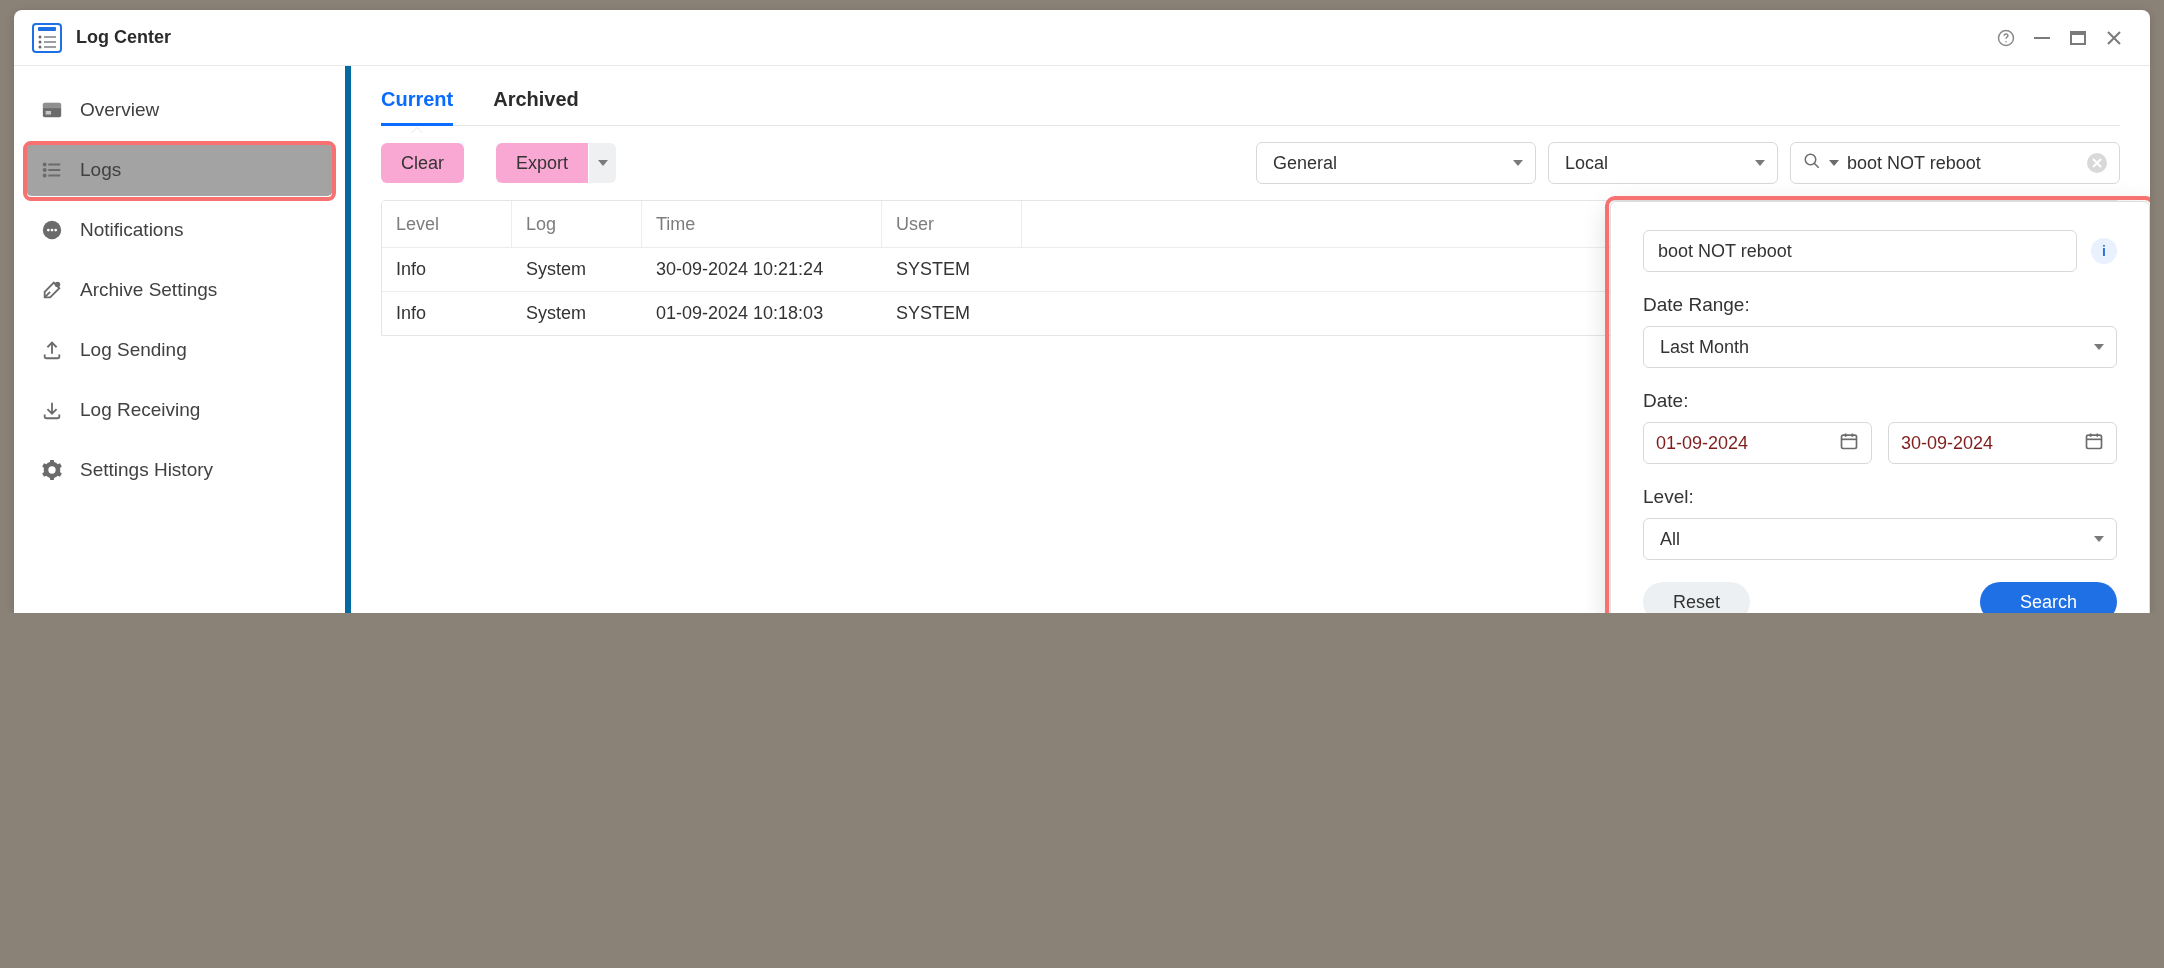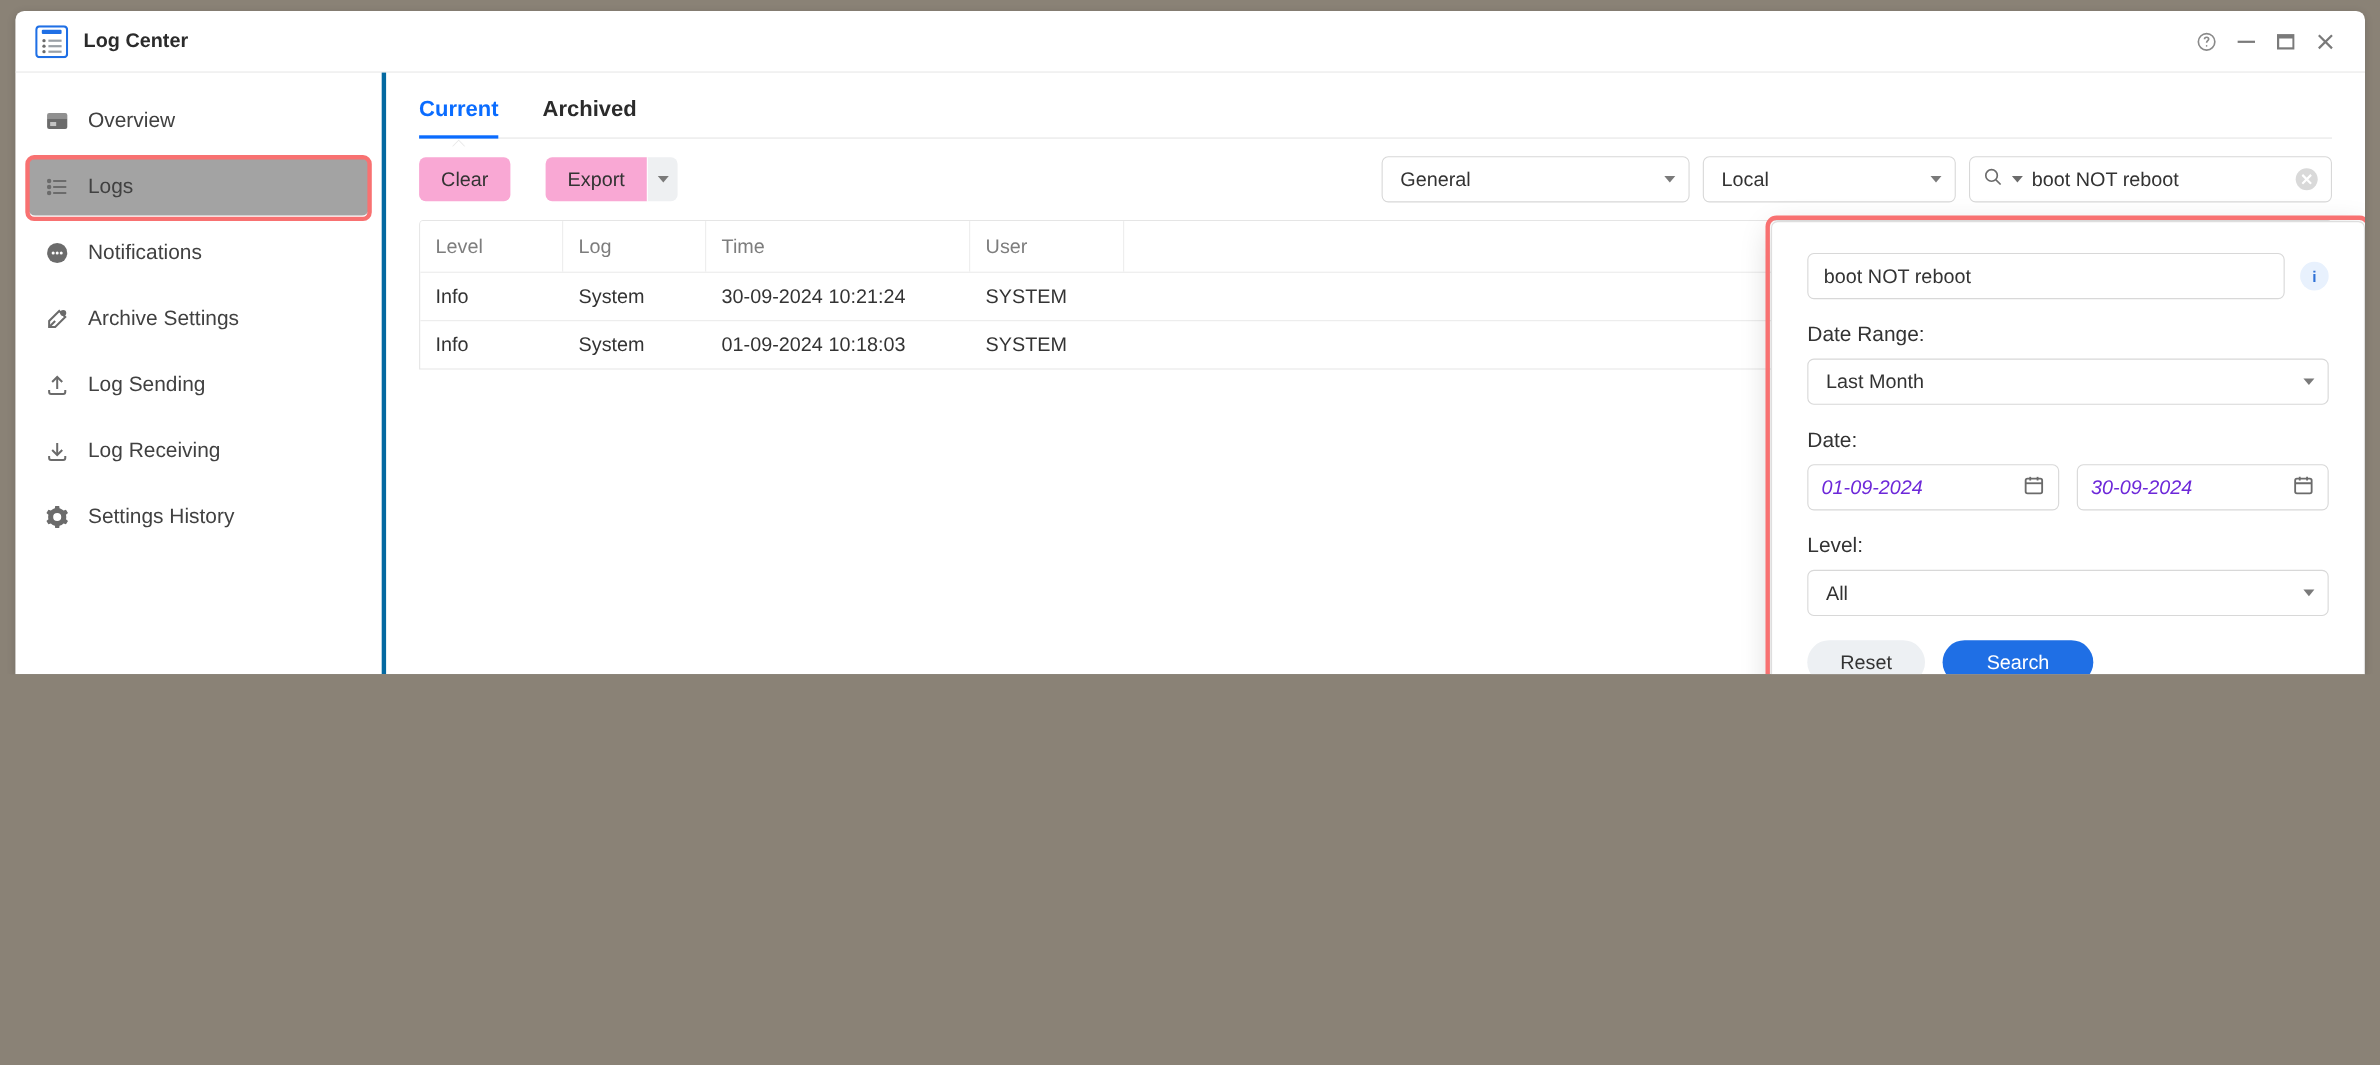--- a/index.html
+++ b/index.html
@@ -34,21 +34,21 @@
       color: #7a7a7a; border-radius:4px; cursor:pointer;
     }
 
     .body {
       flex: 1;
       display: flex;
       min-height: 0;
     }
     .sidebar {
       width: 337px;
-      border-right: 4px solid #0369a1;
+      border-right: 6px solid #0369a1;
       padding: 18px 0;
     }
     .side-wrap { position: relative; padding: 0 12px; }
     .side-item {
       display:flex;
       align-items:center;
       height: 52px;
       padding: 0 14px;
       border-radius: 6px;
       cursor:pointer;
@@ -233,25 +233,25 @@
     .info-badge {
       width:26px;height:26px;border-radius:50%;background:#e8f1fd;color:#2f71d6;
       display:flex;align-items:center;justify-content:center;
       font-weight:700;font-size:14px;
       cursor:pointer;
     }
     .date-row { display:flex; gap:16px; }
     .date-input {
       flex:1;height:42px;border:1px solid #d8d8d8;border-radius:6px;
       display:flex;align-items:center;justify-content:space-between;
-      padding:0 12px;font-size:18px;color:#6d28d9;font-style:italic;
+      padding:0 12px;font-size:18px;color:#7f1d1d;
     }
     .cal-icon { color:#6b6b6b; }
     .popover-actions {
-      display:flex;justify-content:flex-start;gap:16px;margin-top:6px;
+      display:flex;justify-content:space-between;gap:16px;margin-top:6px;
     }
     .pill-btn {
       height:40px;border-radius:20px;padding:0 30px;font-size:18px;
       border:none;cursor:pointer;
     }
     .pill-reset { background:#edf0f3;color:#333; }
     .pill-search { background:#1f6fe5;color:#fff;padding:0 40px; }
     .chev-down { width:0;height:0;border-left:5px solid transparent;border-right:5px solid transparent;border-top:6px solid #7a7a7a; display:inline-block;}
     .gap-flex { flex:1; }
   </style>

